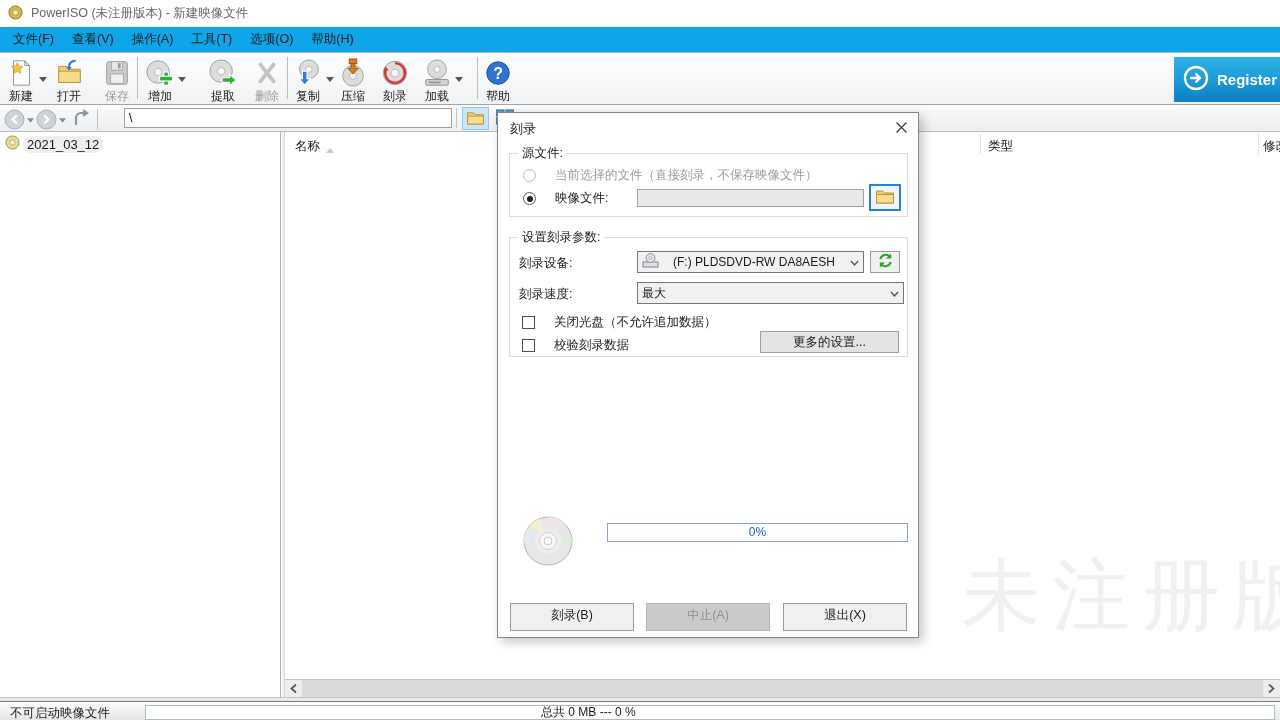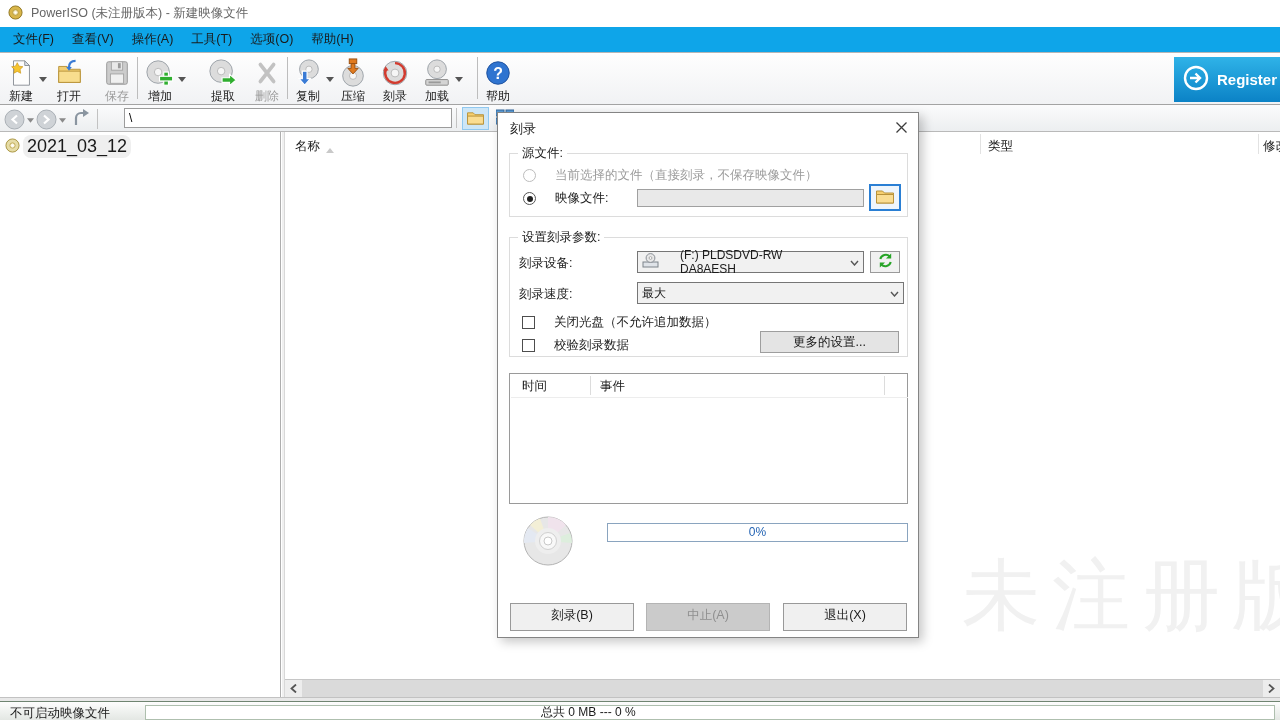--- a/index.html
+++ b/index.html
@@ -31,21 +31,21 @@
   .acaret { margin:0 2px; }
   #addr-input { left:124px; top:3px; width:328px; height:20px; border:1px solid #9c9c9c; background:#fff; font-size:12px; padding:0 4px; font-family:inherit; }
   .asep { width:1px; height:20px; background:#c2c2c2; }
   #addr-folder-btn { left:462px; top:2px; width:27px; height:23px; background:#cde6f7; border:1px solid #90c8ef; display:flex; align-items:center; justify-content:center; }
   #addr-view-btn { left:492px; top:2px; width:26px; height:23px; display:flex; align-items:center; justify-content:center; }
 
   
   #treepane { left:0; top:132px; width:281px; height:565px; background:#fff; border-right:1px solid #aeaeae; }
   #splitter { left:282px; top:132px; width:3px; height:565px; background:#f0f0f0; border-right:1px solid #d8d8d8; }
   .tree-item { display:flex; align-items:center; gap:3px; padding:3px 0 0 5px; }
-  .tree-item .tilabel { background:#efefef; padding:1px 4px; font-size:18px;border-radius:8px; }
+  .tree-item .tilabel { background:#efefef; padding:1px 4px; font-size:13px;border-radius:8px; }
   #filepane { left:285px; top:132px; width:995px; height:547px; background:#fff; overflow:hidden; }
   .col-h { position:absolute; top:6px; font-size:12.5px; color:#1a1a1a; white-space:nowrap; }
   .col-sep { position:absolute; top:2px; width:1px; height:20px; background:#e2e2e2; }
   #watermark { left:677px; top:413px; width:318px; height:110px; overflow:hidden; font-family:"DejaVu Serif","Liberation Serif",serif; font-size:78px; line-height:100px; letter-spacing:12px; color:#f1f1f1; white-space:nowrap; }
 
   
   #hscroll { left:285px; top:679px; width:995px; height:18px; background:#dadada; border-top:1px solid #c6c6c6; }
   .sbtn { position:absolute; top:0; width:17px; height:17px; background:#ededed; display:flex; align-items:center; justify-content:center; }
   #bottomstrip { left:0; top:697px; width:1280px; height:4px; background:#e8e8e8; border-top:1px solid #c2c2c2; }
 
@@ -62,21 +62,21 @@
   .group { position:absolute; left:11px; width:399px; border:1px solid #dcdcdc; }
   .legend { position:absolute; top:-9px; left:8px; background:#fff; padding:0 4px; font-size:12.5px; }
   .radio { width:13px; height:13px; border-radius:50%; border:1px solid #555; background:#fff; position:relative; flex:none; }
   .radio.disabled { border-color:#bdbdbd; }
   .radio.checked::after { content:""; position:absolute; left:2.5px; top:2.5px; width:6px; height:6px; border-radius:50%; background:#222; }
   .checkbox { width:13px; height:13px; border:1px solid #4d4d4d; background:#fff; flex:none; }
   .rrow { position:absolute; display:flex; align-items:center; gap:19px; }
   .graytext { color:#9b9b9b; }
   #img-input { position:absolute; left:127px; top:35px; width:227px; height:18px; background:#e9e9e9; border:1px solid #a0a0a0; font-family:inherit; font-size:12px; padding:0 3px; }
   #browse-btn { position:absolute; left:359px; top:30px; width:32px; height:27px; background:#eef5fc; border:2px solid #2a7fd4; display:flex; align-items:center; justify-content:center; }
-  .combo { position:absolute; height:22px; background:#f1f1f1; border:1px solid #767676; display:flex; align-items:center; padding:0 4px; gap:21px; font-size:12px; }
+  .combo { position:absolute; height:22px; background:#f1f1f1; border:1px solid #767676; display:flex; align-items:center; padding:0 4px; gap:14px; font-size:12px; }
   .combo .chev { margin-left:auto; }
   #refresh-btn { position:absolute; left:360px; top:13px; width:30px; height:22px; background:#f1f1f1; border:1px solid #9a9a9a; display:flex; align-items:center; justify-content:center; }
   #more-btn { position:absolute; left:250px; top:93px; width:139px; height:22px; background:#e4e4e4; border:1px solid #9e9e9e; font-size:12.5px; text-align:center; line-height:20px; }
   #logbox { position:absolute; left:11px; top:260px; width:399px; height:131px; border:1px solid #9a9a9a; background:#fff; }
   .log-h { position:absolute; top:4px; font-size:12.5px; }
   .log-sep { position:absolute; top:2px; width:1px; height:19px; background:#dcdcdc; }
   #log-header-line { position:absolute; left:1px; top:23px; width:397px; height:1px; background:#ededed; }
   #progress { position:absolute; left:109px; top:410px; width:301px; height:19px; border:1px solid #8aa4bf; background:#fff; text-align:center; font-size:12px; line-height:17px; color:#2464b4; }
   .dbtn { position:absolute; top:490px; width:124px; height:28px; background:#f0f0f0; border:1px solid #999; font-size:12.5px; text-align:center; line-height:22px; }
   .dbtn.disabled { background:#cbcbcb; border-color:#b4b4b4; color:#8f8f8f; }
@@ -374,27 +374,20 @@
       <span class="checkbox"></span>
       <span>关闭光盘（不允许追加数据）</span>
     </div>
     <div class="rrow" style="left:12px;top:99px">
       <span class="checkbox"></span>
       <span>校验刻录数据</span>
     </div>
     <div id="more-btn">更多的设置...</div>
   </div>
 
-  <div id="logbox">
-    <span class="log-h" style="left:12px">时间</span>
-    <span class="log-sep" style="left:80px"></span>
-    <span class="log-h" style="left:90px">事件</span>
-    <span class="log-sep" style="left:374px"></span>
-    <div id="log-header-line"></div>
-  </div>
 
   <div id="cdgfx"><svg viewBox="0 0 52 52">
         <circle cx="26" cy="26" r="24" fill="#e7e7e7" stroke="#b4b4b4"></circle>
         <path d="M26 26L26 2A24 24 0 0 1 44 10z" fill="#f0e3ec"></path>
         <path d="M26 26L48 18A24 24 0 0 1 50 28z" fill="#ddeedd"></path>
         <path d="M26 26L8 10A24 24 0 0 1 18 3.5z" fill="#f3efd6"></path>
         <path d="M26 26L2 28A24 24 0 0 1 6 13z" fill="#e4e9f2"></path>
         <circle cx="26" cy="26" r="13" fill="#eeeeee"></circle>
         <circle cx="26" cy="26" r="8.5" fill="#f8f8f8" stroke="#d0d0d0"></circle>
         <circle cx="26" cy="26" r="4" fill="#ffffff" stroke="#c8c8c8"></circle>

